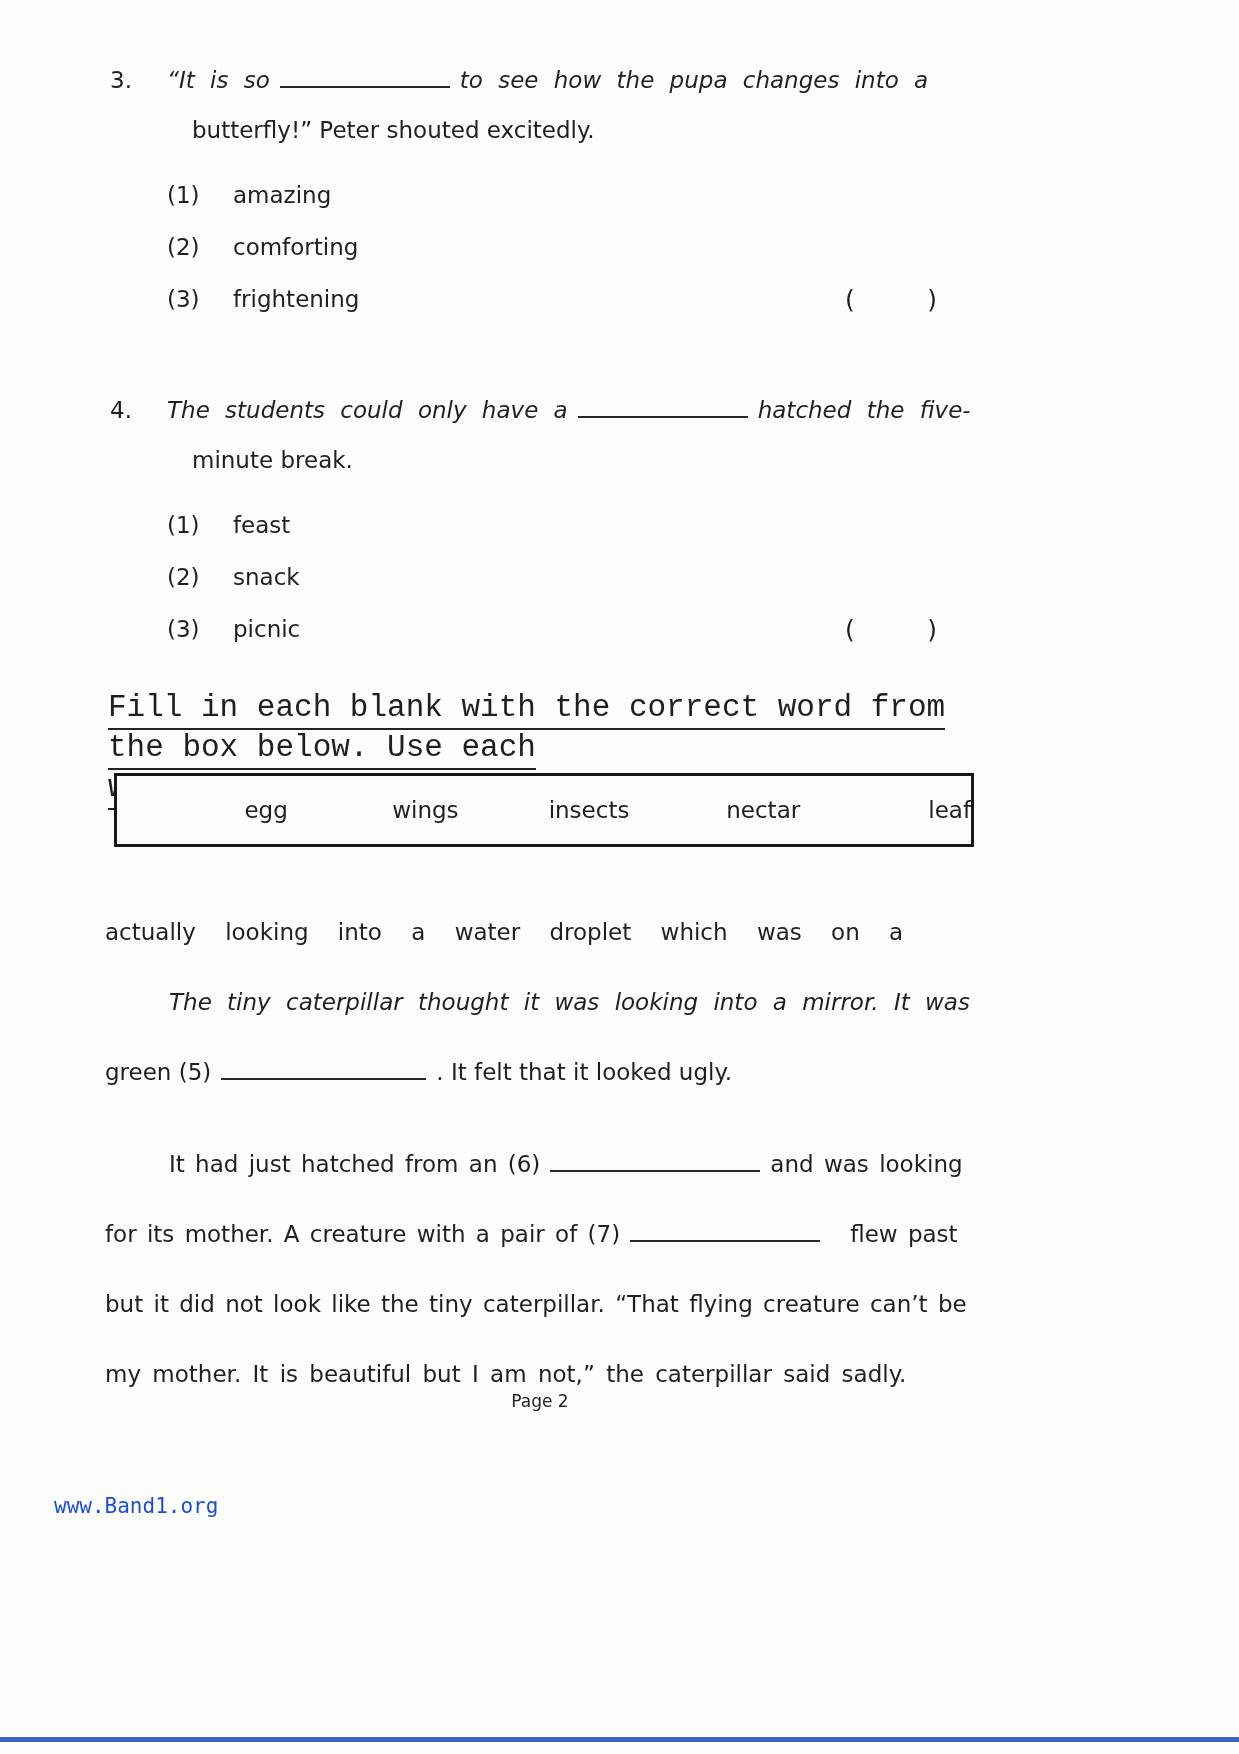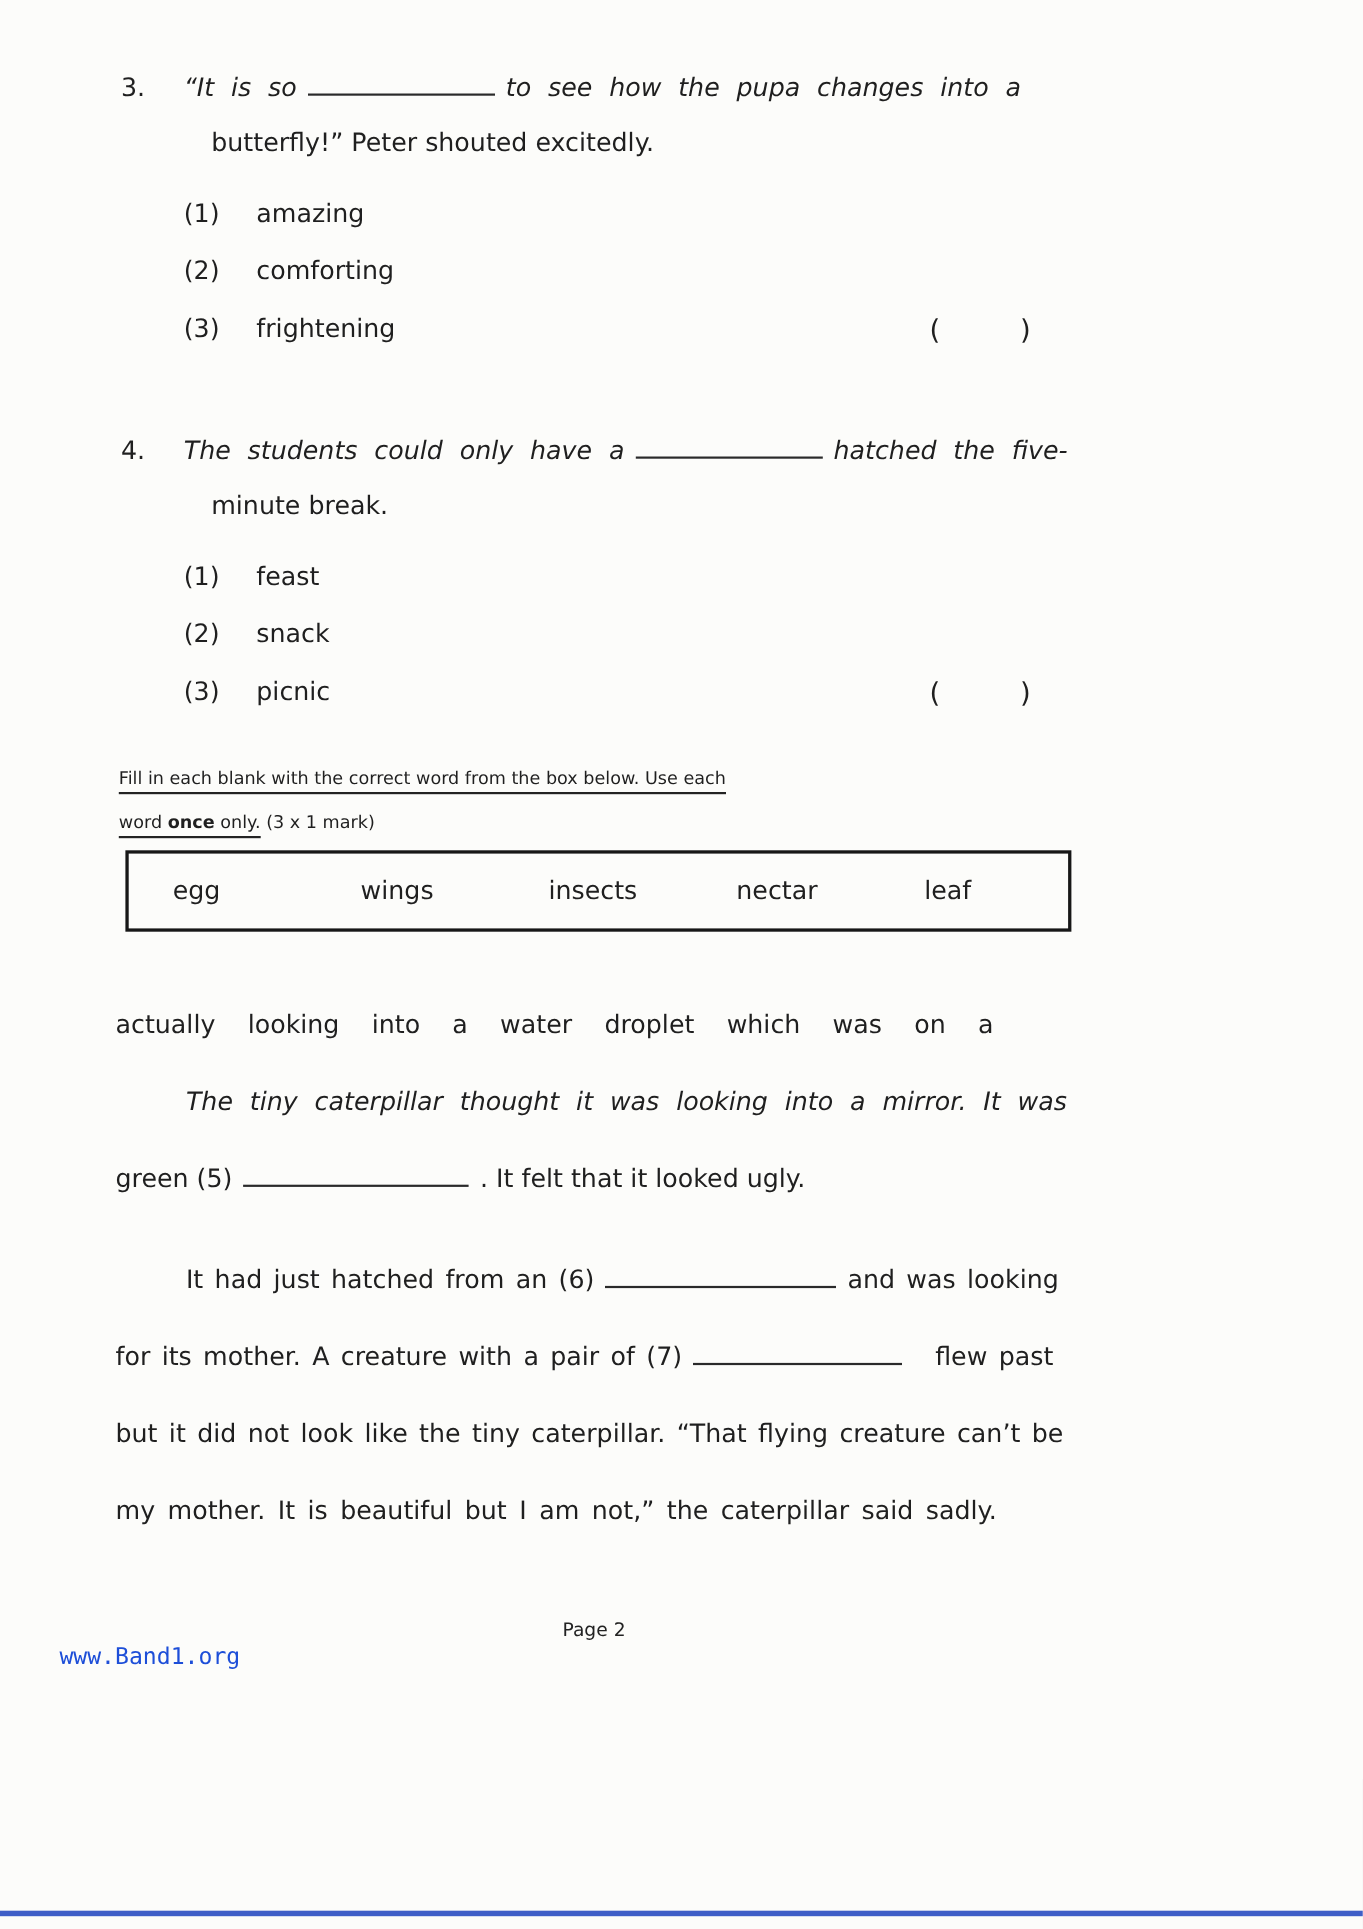--- a/index.html
+++ b/index.html
@@ -38,43 +38,43 @@
     height: 20px;
     vertical-align: baseline;
     margin: 0 10px;
   }
   .w170 { width: 170px; }
   .w205 { width: 205px; }
   .w210 { width: 210px; }
   .w190 { width: 190px; }
 
   
-  .instruction { position: absolute; left: 108px; top: 688px; width: 872px; font-size: 16px; line-height: 40px; }
+  .instruction { position: absolute; left: 108px; top: 688px; width: 872px; font-size: 31px; line-height: 40px; font-family: Liberation Mono, monospace; }
   .u { border-bottom: 2px solid #232323; padding-bottom: 3px; }
   .b { font-weight: 700; }
 
   
   .word-box {
     position: absolute; left: 114px; top: 773px; width: 854px; height: 68px;
     border: 3px solid #171717; background: #fcfcfa;
     display: flex; align-items: center; font-size: 23px;
   }
-  .word-box .word { flex: 1; text-align: left; padding-left: 40px; }
+  .word-box .word { flex: 1; text-align: right; }
 
   
   .passage { position: absolute; left: 105px; top: 897px; width: 874px; font-size: 23px; }
   .p-line { line-height: 70px; white-space: nowrap; }
   .indent { padding-left: 64px; }
   .para2 { margin-top: 22px; }
   .ws22 { word-spacing: 22px; }
   .ws3 { word-spacing: 3px; }
   .gap { margin-left: 20px; }
 
   
-  .page-num { position: absolute; top: 1472px; left: 105px; width: 870px; text-align: center; font-size: 17px; color: #222; }
+  .page-num { position: absolute; top: 1391px; left: 105px; width: 870px; text-align: center; font-size: 17px; color: #222; }
   .watermark { position: absolute; left: 54px; top: 1494px; font-family: "DejaVu Sans Mono", "Liberation Mono", monospace; font-size: 21px; color: #1d4ed8; }
   .bottom-line { position: absolute; left: 0; top: 1737px; width: 1239px; height: 5px; background: #3f5ec7; }
 </style>
 </head>
 <body>
 
 <div class="page">
 
   <section class="question q3">
     <div class="q-line1">

